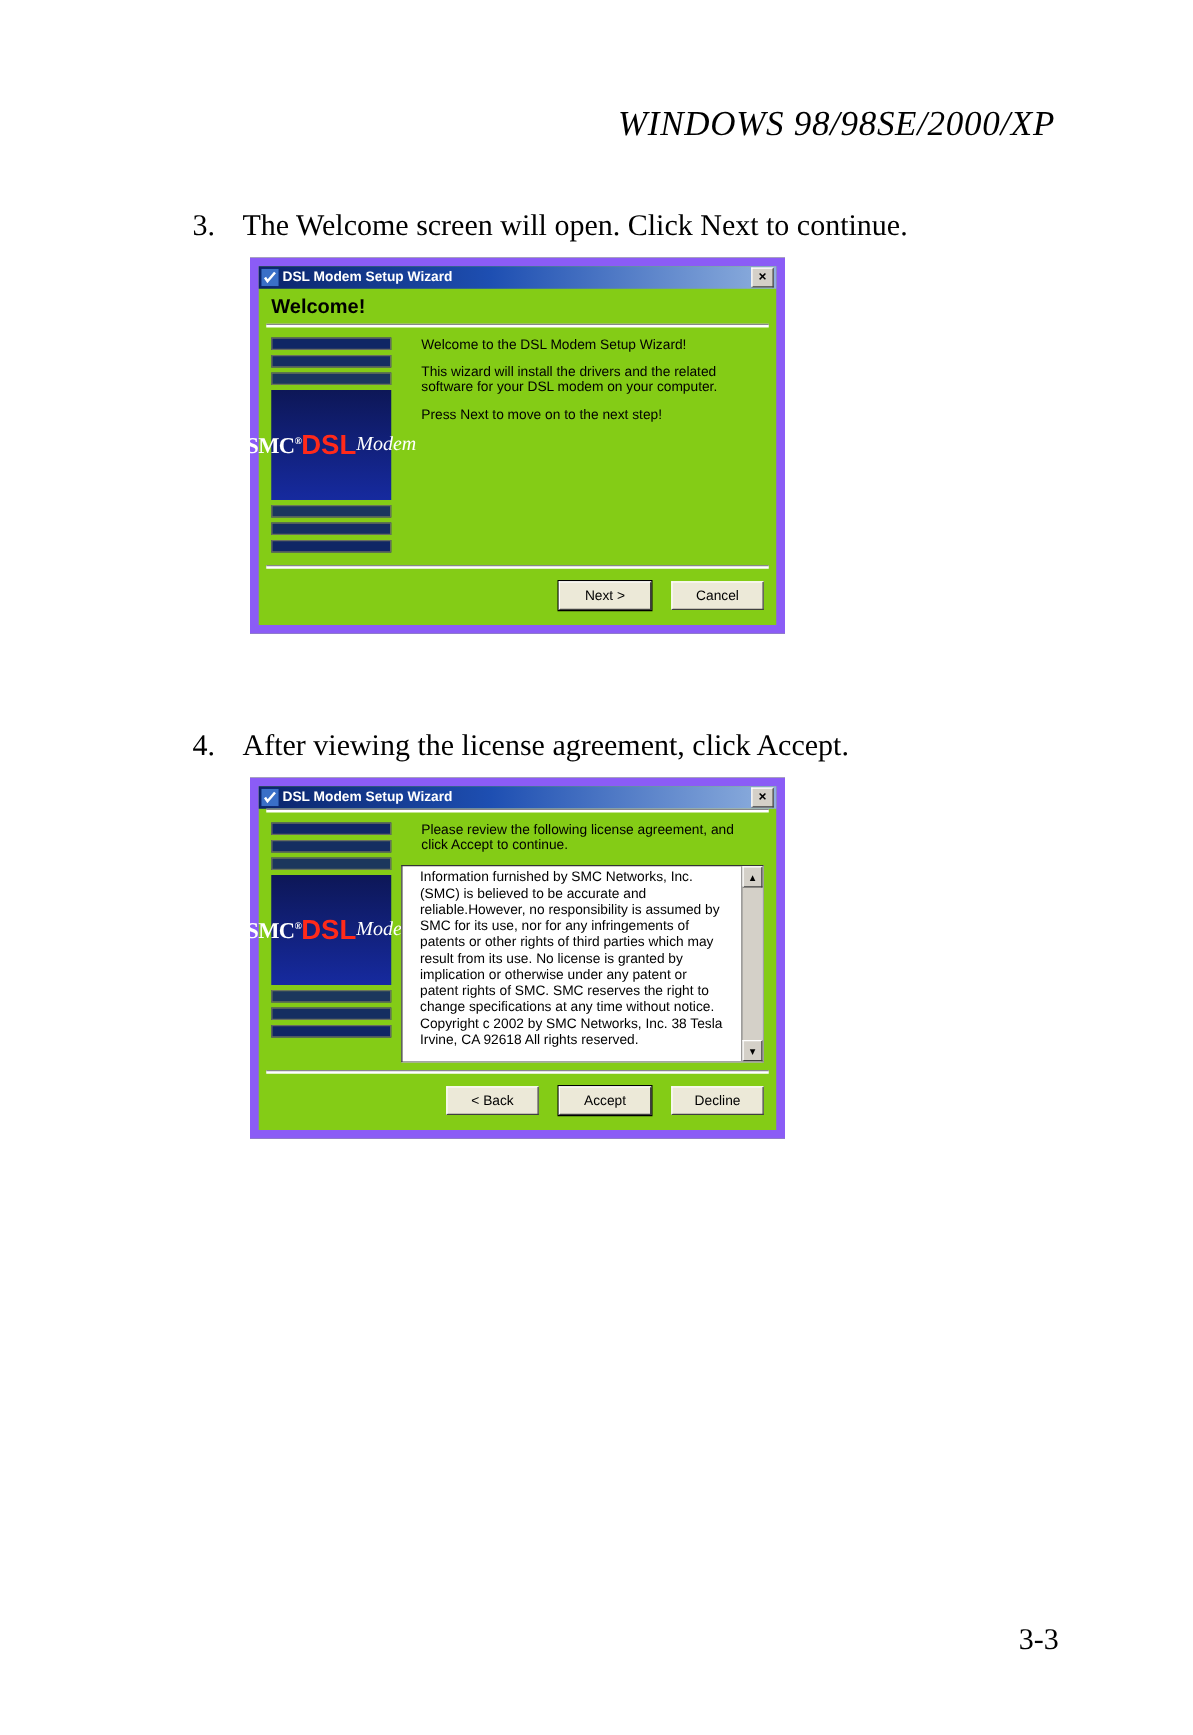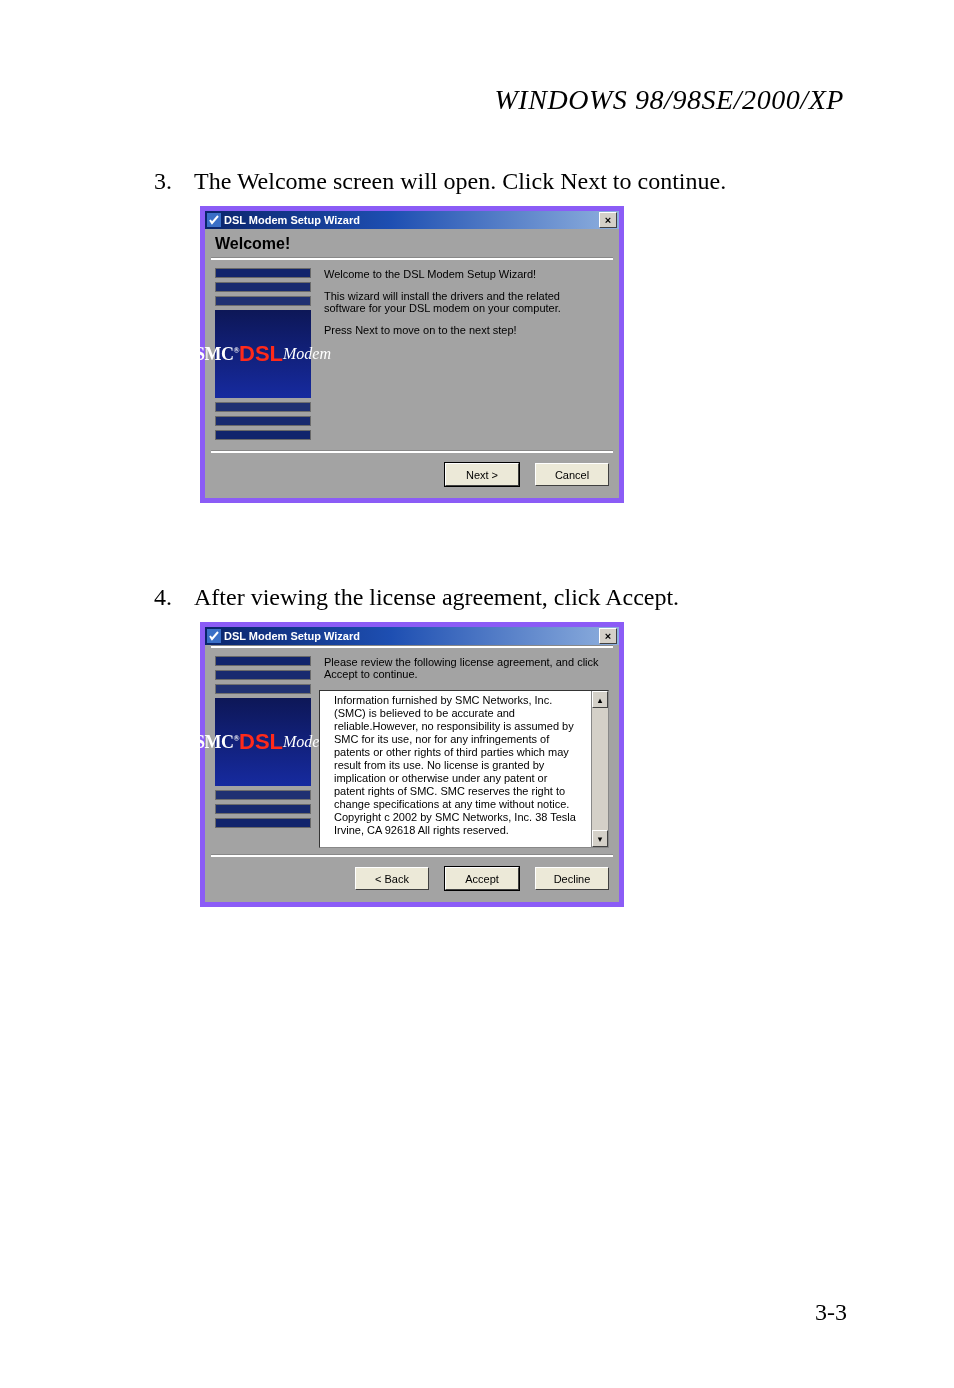--- a/index.html
+++ b/index.html
@@ -2,39 +2,39 @@
 <html><head>
 <meta charset="utf-8">
 <style>
   html,body{margin:0;padding:0;background:#fff;width:954px;height:1388px;font-family:"Times New Roman",serif;color:#000}
   .page{position:relative;width:954px;height:1388px}
   .hdr{position:absolute;top:84px;right:110px;font-variant:small-caps;font-style:italic;font-size:28px;letter-spacing:.02em}
   .step{position:absolute;left:154px;font-size:24px}
   .stepnum{display:inline-block;width:40px}
   .pgno{position:absolute;bottom:62px;right:107px;font-size:24px}
   
-  .dlg{position:absolute;left:200px;width:414px;background:#a3a3a3;border:5px solid #8b5cf6;font-family:Tahoma,Verdana,Arial,sans-serif;font-size:11px;color:#000}
+  .dlg{position:absolute;left:200px;width:414px;background:#84cc16;border:7px solid #8b5cf6;font-family:Tahoma,Verdana,Arial,sans-serif;font-size:11px;color:#000}
   .titlebar{height:18px;background:linear-gradient(90deg,#0a246a 0%,#1e4fb2 45%,#8fb0de 100%);display:flex;align-items:center;padding:0 2px}
   .tb-icon{width:14px;height:14px;margin-right:3px;display:inline-block}
   .tb-title{color:#fff;font-weight:bold;font-size:11px;flex:1}
   .tb-x{width:16px;height:14px;background:#d4d0c8;border:1px solid #fff;border-right-color:#404040;border-bottom-color:#404040;display:flex;align-items:center;justify-content:center;font-weight:bold;font-size:11px;font-family:Arial,sans-serif}
   .hdr2{font-weight:bold;font-size:16px;padding:6px 10px 4px}
   .hr{height:2px;margin:0 6px;background:#fff;border-top:1px solid #888}
   .body{display:flex;padding:8px 10px 6px}
   
   .brand{width:96px;flex:0 0 96px}
   .bar{height:8px;margin-bottom:4px;background:#0a1e6a;border:1px solid #666}
   .bar.g1{opacity:.95}.bar.g2{opacity:.9}.bar.g3{opacity:.85}
   .logo{background:linear-gradient(180deg,#0d1757,#162a9f);height:88px;display:flex;flex-direction:row;align-items:center;justify-content:center;color:#fff;margin-bottom:4px}
   .smc{font-family:Georgia,serif;font-weight:900;font-size:18px;letter-spacing:-.5px}.smc sup{font-size:8px}
   .dsl{font-family:Impact,Arial Black,sans-serif;color:#ff2a1a;font-weight:900;font-size:22px;line-height:18px}
   .modem{font-family:Georgia,serif;font-style:italic;font-size:16px}
   
   .rcol{flex:1;padding-left:8px}
-  .para{margin:0 5px 10px}
+  .para{margin:0 16px 10px}
   
   .lic-wrap{border:1px inset #888;background:#fff;height:156px;display:flex}
   .lic-txt{flex:1;padding:3px 14px;overflow:hidden;line-height:13px}
   .sb{width:16px;background:#d4d0c8;border-left:1px solid #888;display:flex;flex-direction:column}
   .sbbtn{height:15px;background:#d4d0c8;border:1px solid #fff;border-right-color:#404040;border-bottom-color:#404040;display:flex;align-items:center;justify-content:center;font-size:9px}
   .sbtrack{flex:1}
   
   .btnrow{display:flex;justify-content:flex-end;gap:16px;padding:10px 10px 12px}
   .wbtn{min-width:72px;height:21px;background:#ece9d8;border:1px solid #404040;border-top-color:#fff;border-left-color:#fff;font-family:Tahoma,sans-serif;font-size:11px;display:flex;align-items:center;justify-content:center;cursor:default}
   .wbtn.default{box-shadow:0 0 0 1px #000}

